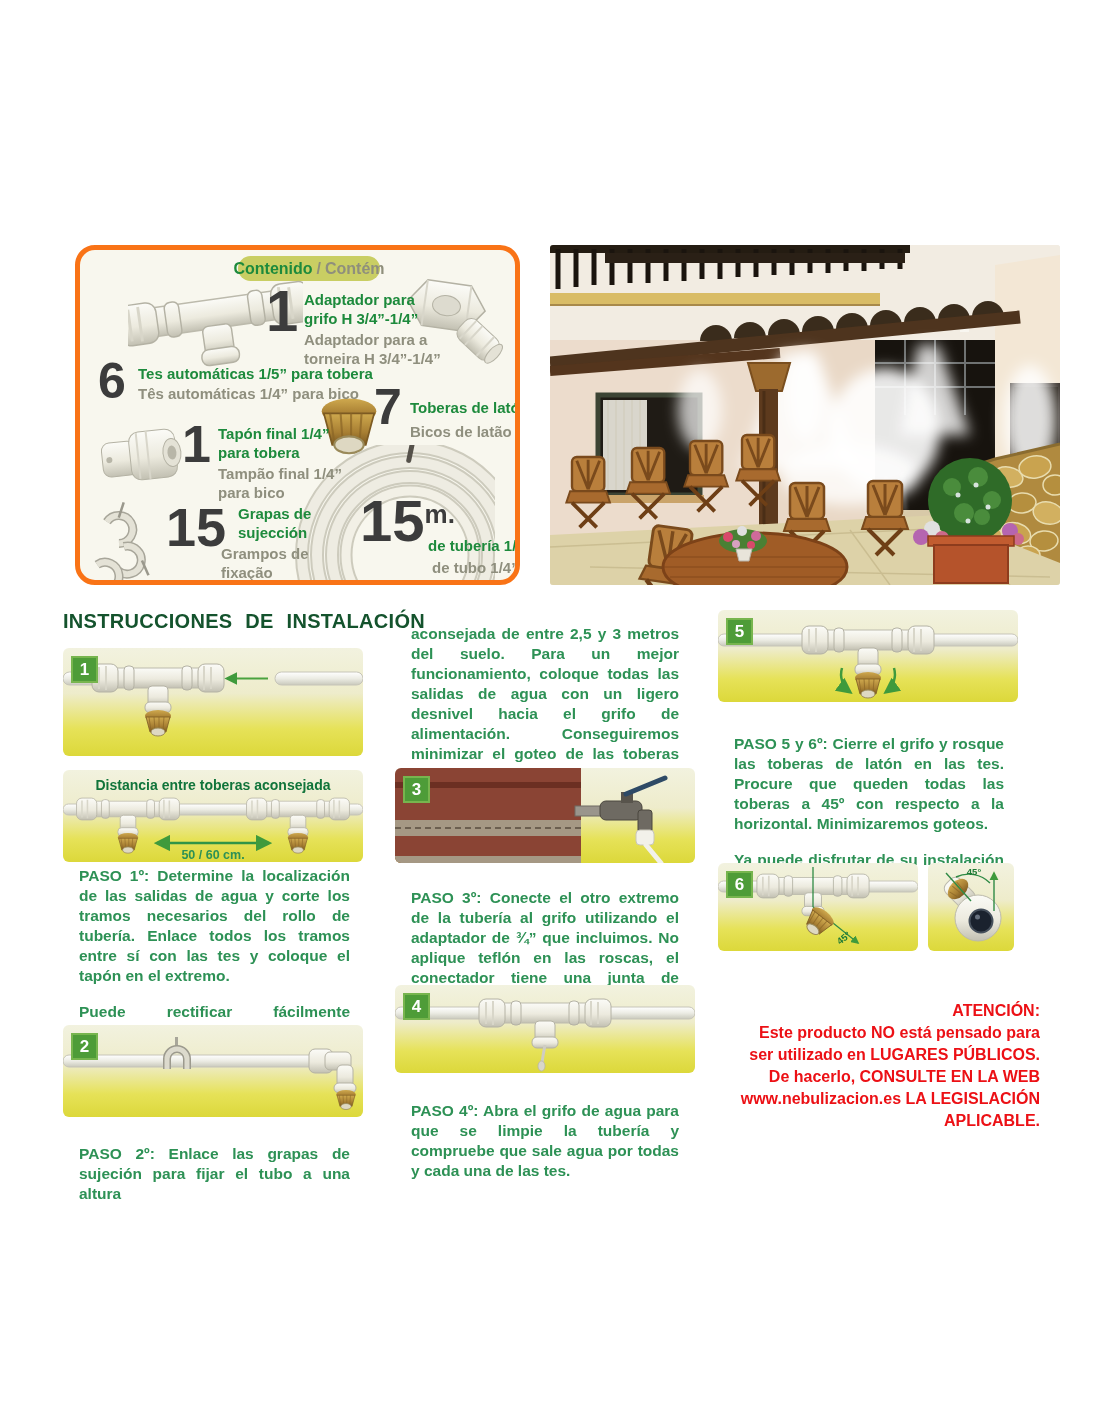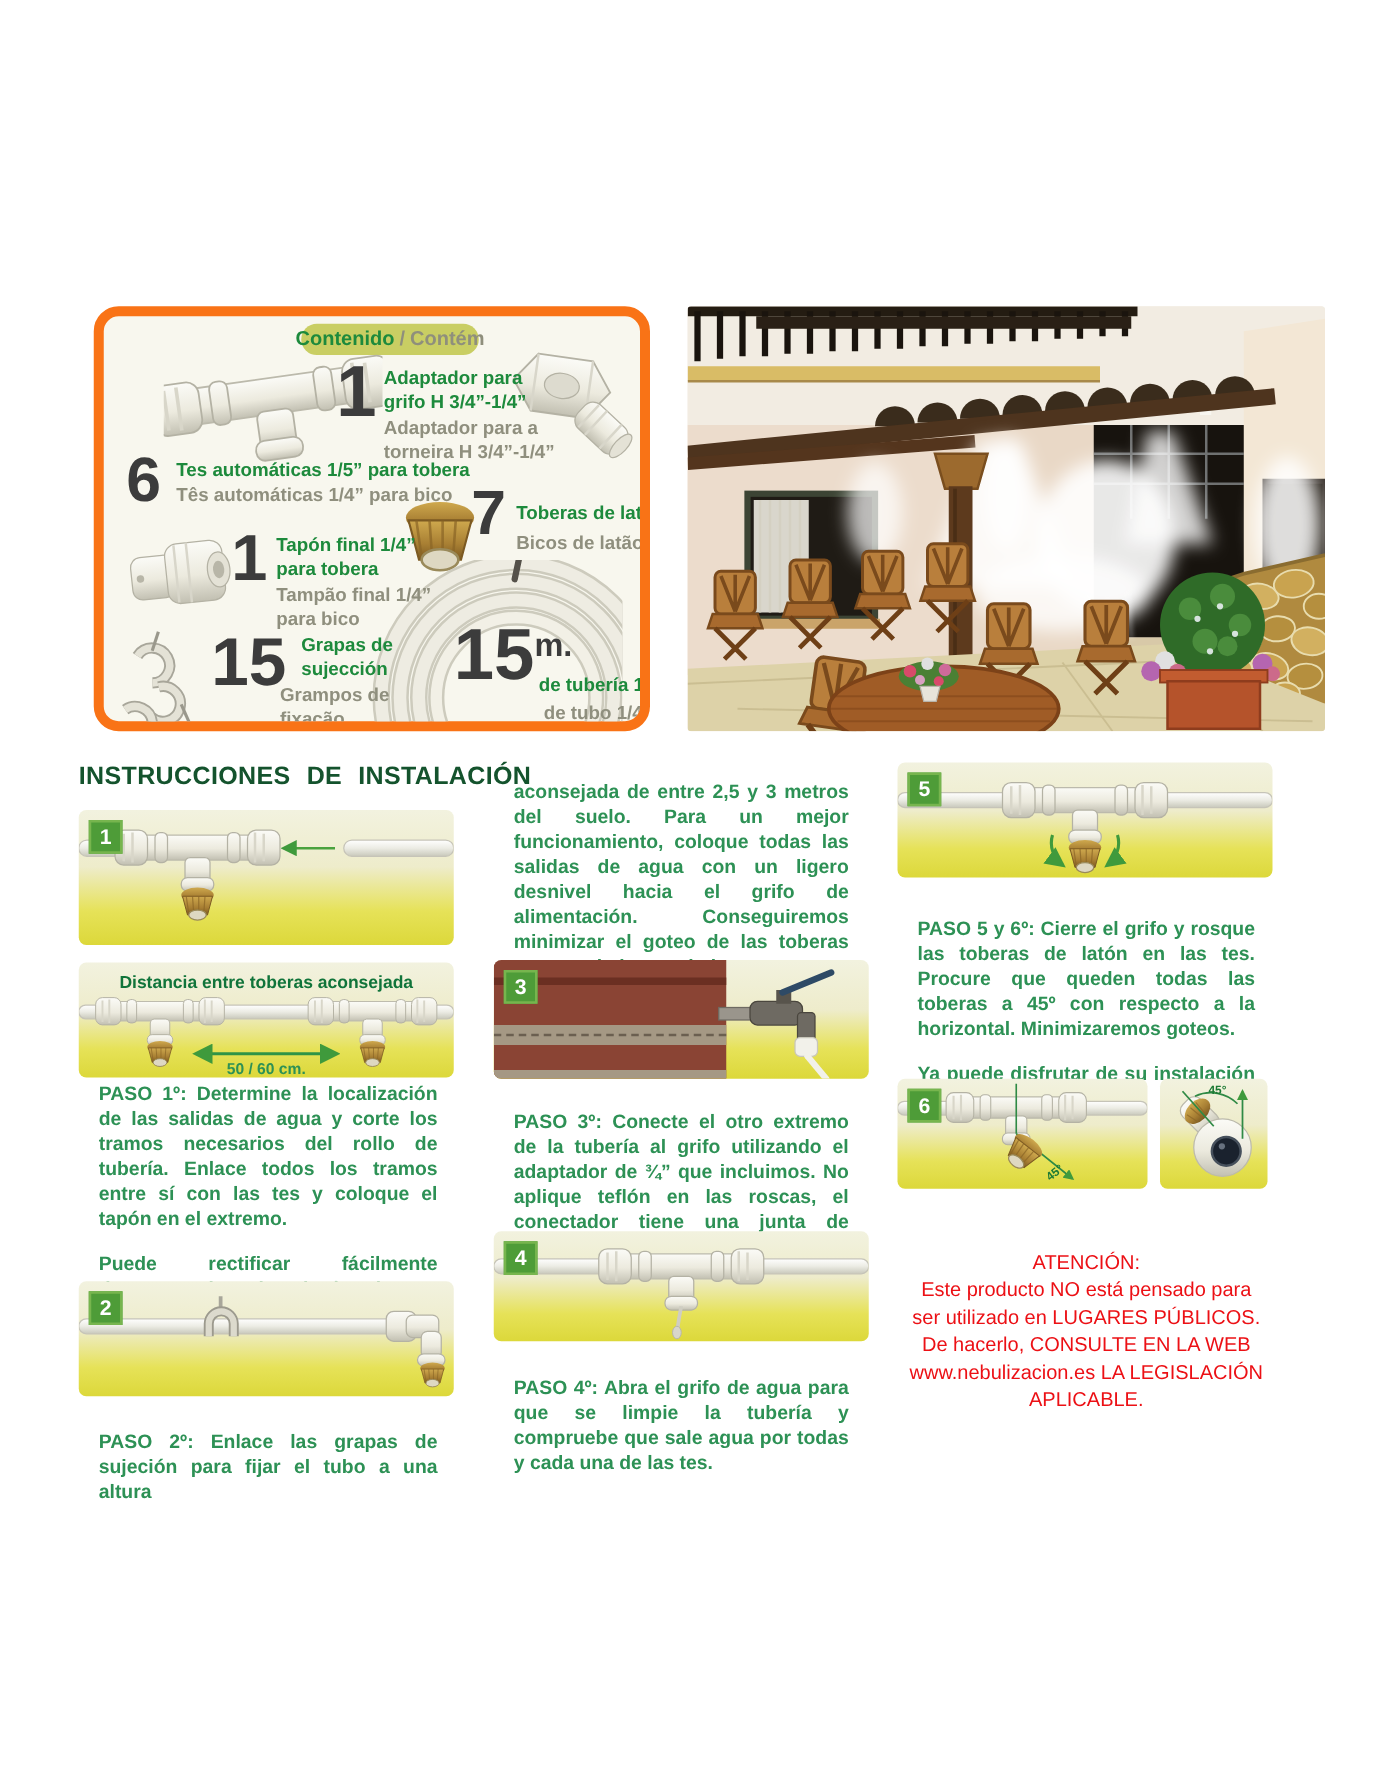--- a/index.html
+++ b/index.html
@@ -1,21 +1,21 @@
 <!DOCTYPE html>
 <html><head>
 <meta charset="utf-8">
 <style>
   html,body{margin:0;padding:0;background:#ffffff;}
   .page{position:relative;width:1100px;height:1422px;background:#ffffff;
         font-family:"Liberation Sans",sans-serif;overflow:hidden;}
 
   
   .contents-panel{position:absolute;left:75px;top:245px;width:445px;height:340px;
-    background:#f8f7ee;border:8px solid #f97316;border-radius:20px;overflow:hidden;box-sizing:border-box;}
+    background:#f8f7ee;border:5px solid #f97316;border-radius:20px;overflow:hidden;box-sizing:border-box;}
   .contents-tab{position:absolute;left:158px;top:6px;width:142px;height:25px;background:#c9ce63;
     border-radius:13px;display:flex;align-items:center;justify-content:center;
     font-weight:bold;font-size:16px;white-space:nowrap;}
   .tab-es{color:#1d8a3c;} .tab-sep{color:#8f8f7c;margin:0 4px;} .tab-pt{color:#8f8f7c;}
   .qty{position:absolute;color:#3c3c3c;font-weight:bold;line-height:1;}
   .qty .unit{font-size:26px;vertical-align:18px;}
   .c-es{position:absolute;color:#1d8a3c;font-weight:bold;font-size:15px;line-height:19px;white-space:nowrap;}
   .c-pt{position:absolute;color:#8f8f7e;font-weight:bold;font-size:15px;line-height:19px;white-space:nowrap;}
   .c-img{position:absolute;}
 
@@ -28,21 +28,21 @@
     color:#14532d;word-spacing:7px;letter-spacing:.3px;white-space:nowrap;}
   .step-box{position:absolute;border-radius:6px;overflow:hidden;
     background:linear-gradient(180deg,#f2f2df 0%,#eeeccb 42%,#e6e258 75%,#dcd83a 100%);}
   .badge{position:absolute;left:8px;top:8px;width:27px;height:27px;background:#4e9c38;
     border:2px solid #77b54e;box-sizing:border-box;color:#fff;font-size:17px;font-weight:bold;
     display:flex;align-items:center;justify-content:center;z-index:3;}
   .gtext{position:absolute;color:#2d9155;font-weight:bold;font-size:15.5px;line-height:20px;
     text-align:justify;}
   .gtext p{margin:16px;}
   .dist-head{color:#10743a;font-weight:bold;font-size:14px;text-align:center;padding-top:7px;}
-  .attention{position:absolute;color:#ec1015;font-weight:normal;font-size:16px;line-height:22px;text-align:center;}
+  .attention{position:absolute;color:#ec1015;font-weight:bold;font-size:16px;line-height:22px;text-align:right;margin-left:20px;}
   svg{display:block;}
   .boxsvg{position:absolute;left:0;top:0;}
 </style>
 </head>
 <body>
 
 <svg width="0" height="0" style="position:absolute" aria-hidden="true">
   <defs>
     <linearGradient id="gTube" x1="0" y1="0" x2="0" y2="1">
       <stop offset="0" stop-color="#ffffff"></stop>

